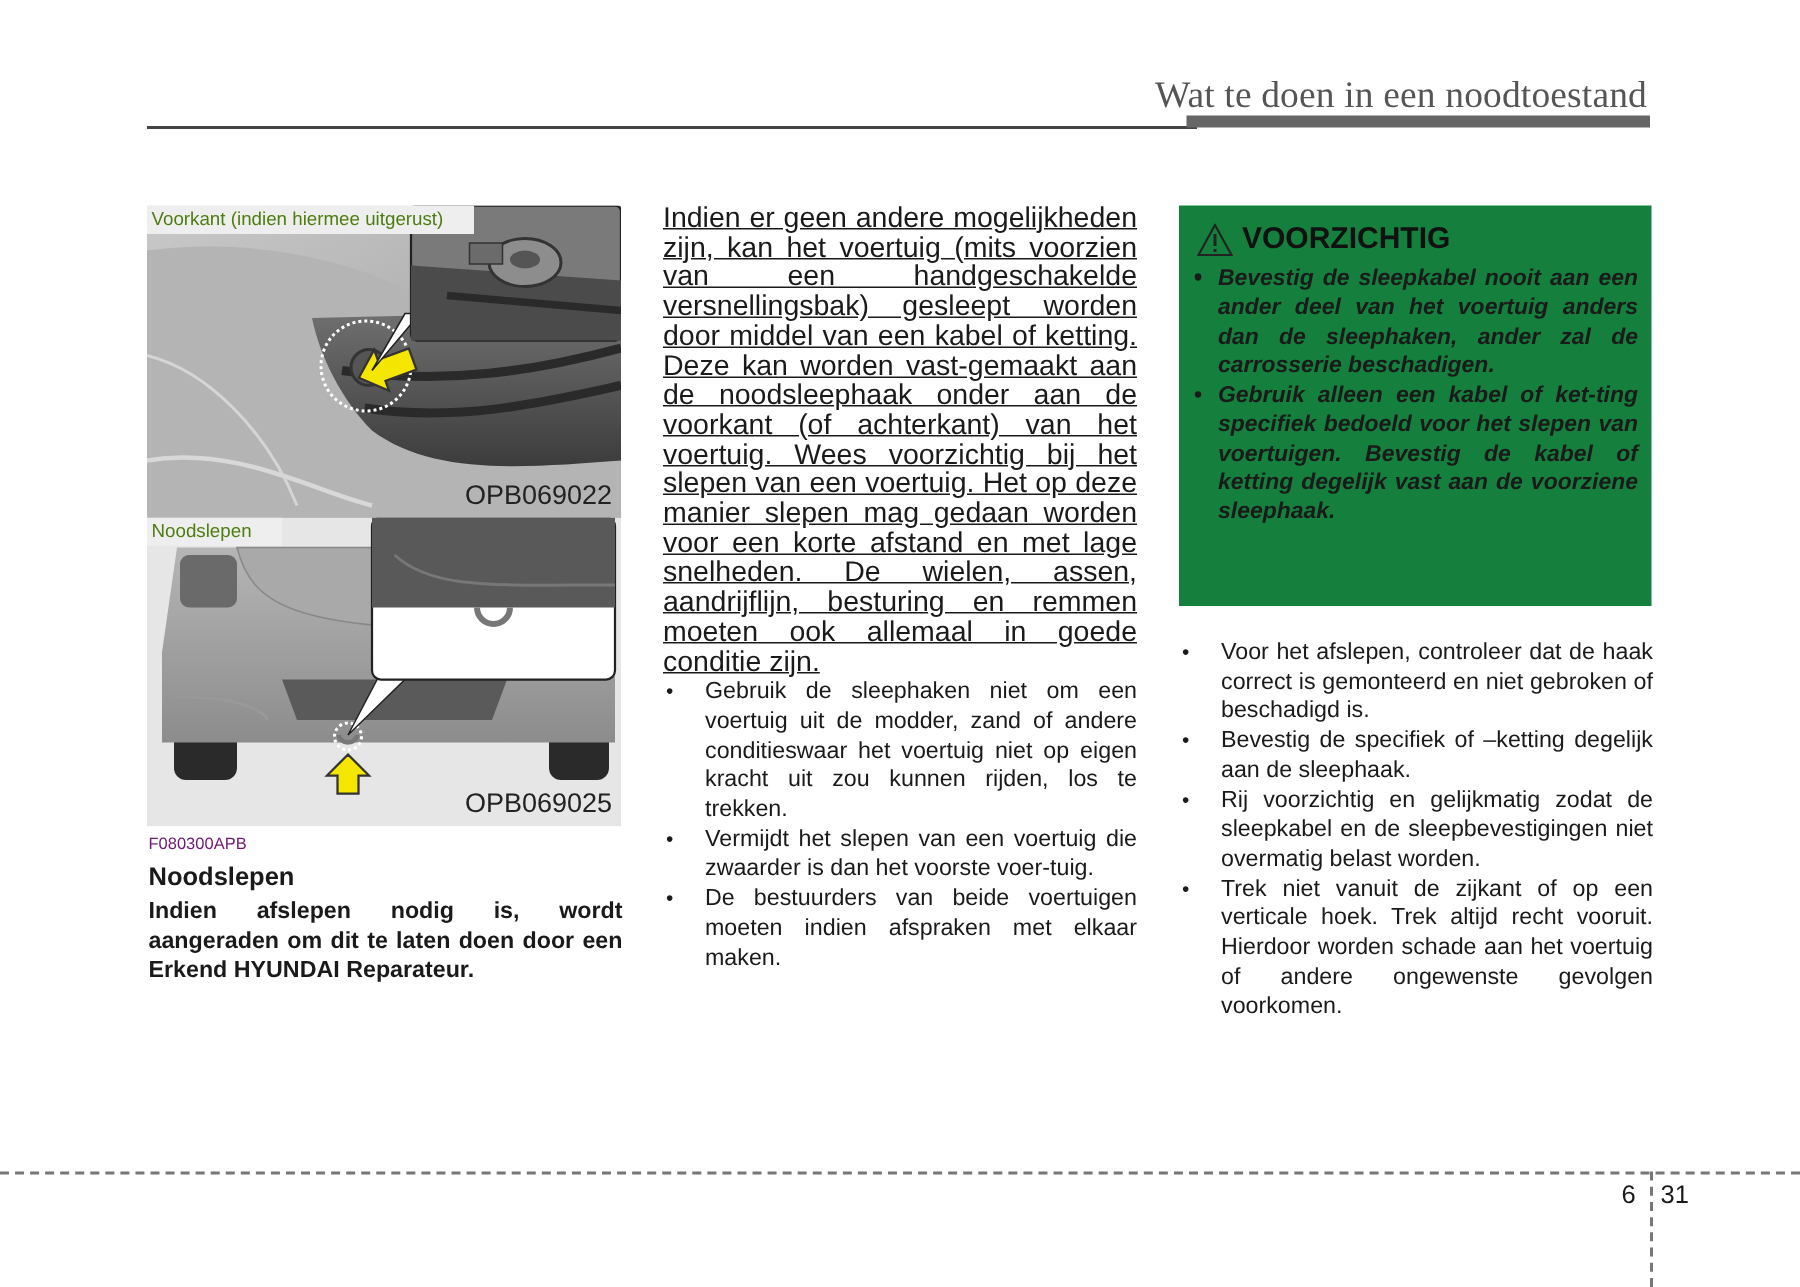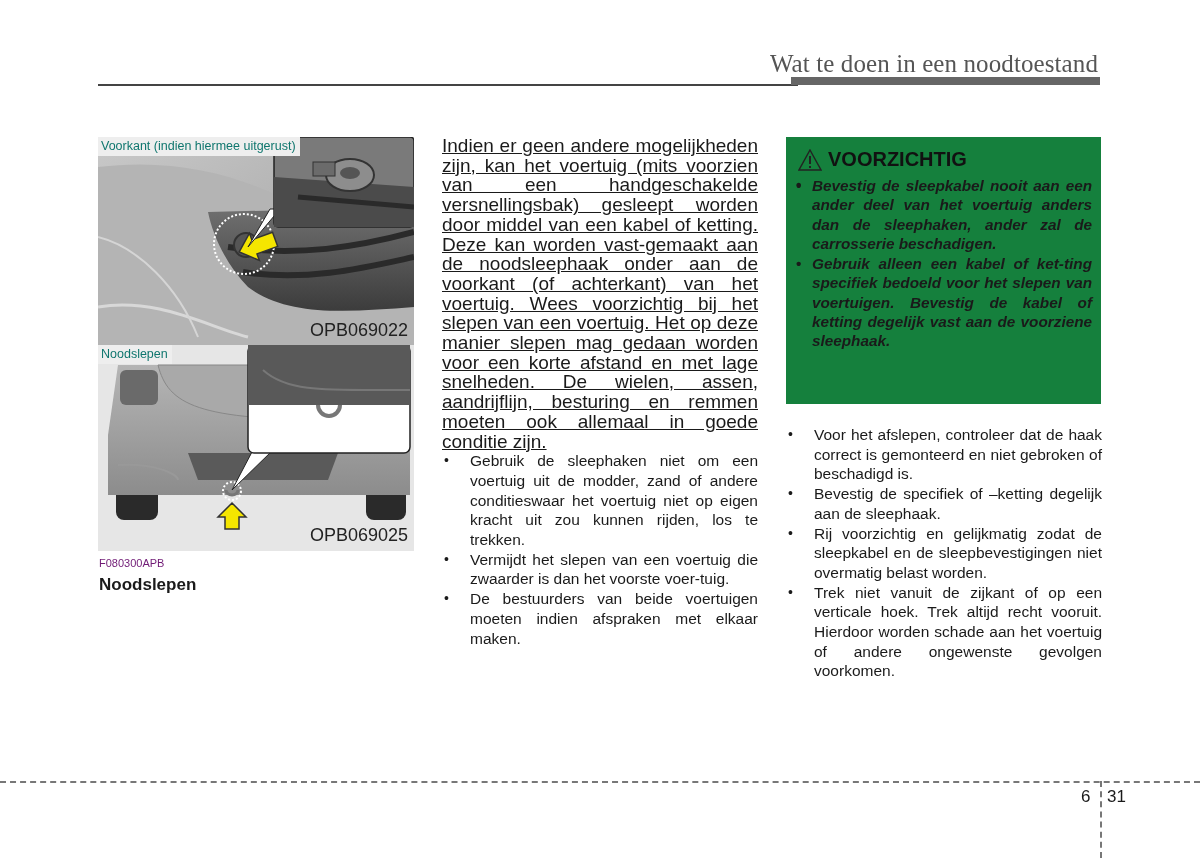--- a/index.html
+++ b/index.html
@@ -18,22 +18,22 @@
   .header-rule-thick {
     position: absolute; left: 791px; top: 77px; width: 309px; height: 8px; background: #666;
   }
 
   
   .figure { position: absolute; left: 98px; width: 316px; overflow: hidden; }
   .fig1 { top: 137px; height: 209px; }
   .fig2 { top: 345px; height: 206px; }
   .figure svg { position: absolute; left: 0; top: 0; width: 100%; height: 100%; }
   .fig-label {
-    position: absolute; left: 0; top: 0; background: #eeeeee; color: #0f766e;
-    font-size: 12.5px; padding: 2px 4px 3px 3px;
+    position: absolute; left: 0; top: 0; background: #eeeeee; color: #4d7c0f;
+    font-size: 12.5px; padding: 2px 20px 3px 3px;
   }
   .fig-code {
     position: absolute; right: 6px; bottom: 5px; font-size: 18px; color: #222;
   }
 
   .col-left { position: absolute; left: 99px; top: 555px; width: 316px; }
   .doc-code { font-size: 11px; color: #701a75; margin-top: 2px; }
   .section-title { font-size: 17px; font-weight: bold; margin-top: 6px; line-height: 20px; }
   .bold-para {
     font-size: 15.5px; font-weight: bold; text-align: justify; line-height: 19.5px; margin-top: 3px;
@@ -158,20 +158,21 @@
     <path d="M165,25 C190,48 230,45 312,45" stroke="#777" stroke-width="2" fill="none"></path>
     <path d="M220,60 a8,8 0 1 0 22,0" stroke="#777" stroke-width="4" fill="none"></path>
   </svg>
   <div class="fig-label">Noodslepen</div>
   <div class="fig-code">OPB069025</div>
 </div>
 
 <div class="col-left">
   <div class="doc-code">F080300APB</div>
   <div class="section-title">Noodslepen</div>
+  <div class="bold-para">Indien afslepen nodig is, wordt aangeraden om dit te laten doen door een Erkend HYUNDAI Reparateur.</div>
 </div>
 
 <div class="col-mid">
   <p class="para">Indien er geen andere mogelijkheden zijn, kan het voertuig (mits voorzien van een handgeschakelde versnellingsbak) gesleept worden door middel van een kabel of ketting. Deze kan worden vast-gemaakt aan de noodsleephaak onder aan de voorkant (of achterkant) van het voertuig. Wees voorzichtig bij het slepen van een voertuig. Het op deze manier slepen mag gedaan worden voor een korte afstand en met lage snelheden. De wielen, assen, aandrijflijn, besturing en remmen moeten ook allemaal in goede conditie zijn.</p>
   <ul class="bullets">
     <li><span class="dot">•</span><span>Gebruik de sleephaken niet om een voertuig uit de modder, zand of andere conditieswaar het voertuig niet op eigen kracht uit zou kunnen rijden, los te trekken.</span></li>
     <li><span class="dot">•</span><span>Vermijdt het slepen van een voertuig die zwaarder is dan het voorste voer-tuig.</span></li>
     <li><span class="dot">•</span><span>De bestuurders van beide voertuigen moeten indien afspraken met elkaar maken.</span></li>
   </ul>
 </div>

